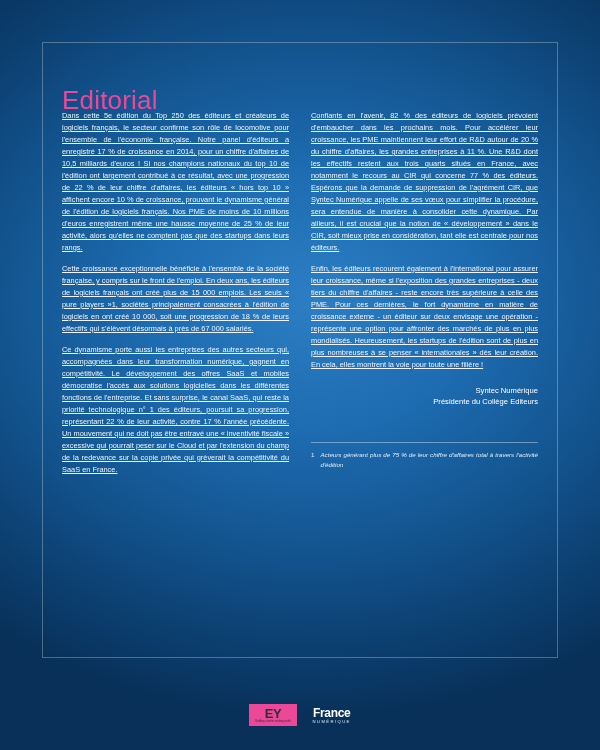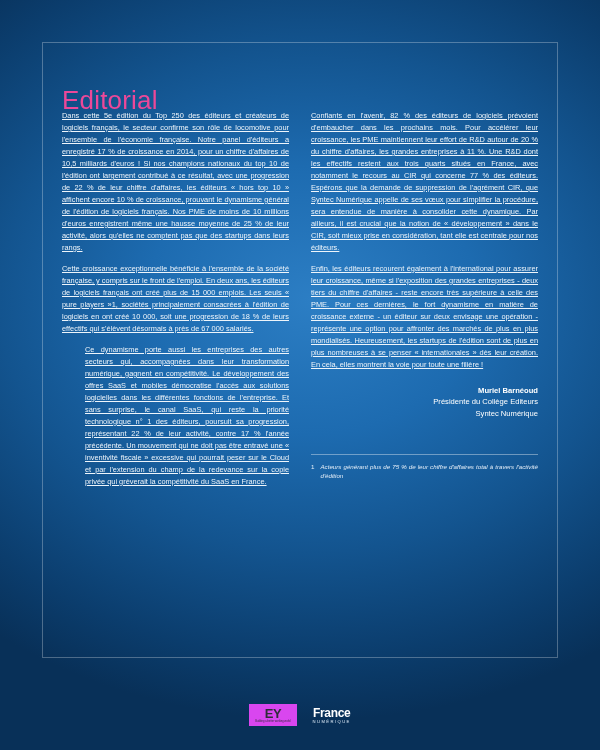--- a/index.html
+++ b/index.html
@@ -52,21 +52,20 @@
     font-size: 7.4px;
     line-height: 1.62;
     text-align: justify;
   }
   .col p {
     margin: 0 0 9px 0;
     text-decoration: underline;
   }
   .col p:last-child {
     margin-bottom: 0;
-    margin-left: 23px;
   }
   .signature {
     margin-top: 14px;
     text-align: right;
     line-height: 1.55;
     font-size: 7.6px;
     color: #ffffff;
   }
   .signature .name {
     font-weight: bold;
@@ -89,21 +88,21 @@
     position: absolute;
     left: 0;
     right: 0;
     bottom: 24px;
     display: flex;
     justify-content: center;
     align-items: center;
     gap: 16px;
   }
   .ey-logo {
-    background: #d946ef;
+    background: #ec4899;
     color: #2e2e38;
     font-weight: bold;
     font-size: 13px;
     padding: 3px 6px 2px 6px;
     line-height: 1;
     letter-spacing: -0.5px;
     display: inline-block;
     text-align: center;
   }
   .ey-logo .sub {
@@ -145,23 +144,22 @@
       <p>Dans cette 5e édition du Top 250 des éditeurs et créateurs de logiciels français, le secteur confirme son rôle de locomotive pour l'ensemble de l'économie française. Notre panel d'éditeurs a enregistré 17 % de croissance en 2014, pour un chiffre d'affaires de 10,5 milliards d'euros ! Si nos champions nationaux du top 10 de l'édition ont largement contribué à ce résultat, avec une progression de 22 % de leur chiffre d'affaires, les éditeurs « hors top 10 » affichent encore 10 % de croissance, prouvant le dynamisme général de l'édition de logiciels français. Nos PME de moins de 10 millions d'euros enregistrent même une hausse moyenne de 25 % de leur activité, alors qu'elles ne comptent pas que des startups dans leurs rangs.</p>
       <p>Cette croissance exceptionnelle bénéficie à l'ensemble de la société française, y compris sur le front de l'emploi. En deux ans, les éditeurs de logiciels français ont créé plus de 15 000 emplois. Les seuls « pure players »1, sociétés principalement consacrées à l'édition de logiciels en ont créé 10 000, soit une progression de 18 % de leurs effectifs qui s'élèvent désormais à près de 67 000 salariés.</p>
       <p>Ce dynamisme porte aussi les entreprises des autres secteurs qui, accompagnées dans leur transformation numérique, gagnent en compétitivité. Le développement des offres SaaS et mobiles démocratise l'accès aux solutions logicielles dans les différentes fonctions de l'entreprise. Et sans surprise, le canal SaaS, qui reste la priorité technologique n° 1 des éditeurs, poursuit sa progression, représentant 22 % de leur activité, contre 17 % l'année précédente. Un mouvement qui ne doit pas être entravé une « inventivité fiscale » excessive qui pourrait peser sur le Cloud et par l'extension du champ de la redevance sur la copie privée qui grèverait la compétitivité du SaaS en France.</p>
     </div>
 
     <div class="col">
       <p>Confiants en l'avenir, 82 % des éditeurs de logiciels prévoient d'embaucher dans les prochains mois. Pour accélérer leur croissance, les PME maintiennent leur effort de R&amp;D autour de 20 % du chiffre d'affaires, les grandes entreprises à 11 %. Une R&amp;D dont les effectifs restent aux trois quarts situés en France, avec notamment le recours au CIR qui concerne 77 % des éditeurs. Espérons que la demande de suppression de l'agrément CIR, que Syntec Numérique appelle de ses vœux pour simplifier la procédure, sera entendue de manière à consolider cette dynamique. Par ailleurs, il est crucial que la notion de « développement » dans le CIR, soit mieux prise en considération, tant elle est centrale pour nos éditeurs.</p>
       <p>Enfin, les éditeurs recourent également à l'international pour assurer leur croissance, même si l'exposition des grandes entreprises - deux tiers du chiffre d'affaires - reste encore très supérieure à celle des PME. Pour ces dernières, le fort dynamisme en matière de croissance externe - un éditeur sur deux envisage une opération - représente une option pour affronter des marchés de plus en plus mondialisés. Heureusement, les startups de l'édition sont de plus en plus nombreuses à se penser « internationales » dès leur création. En cela, elles montrent la voie pour toute une filière !</p>
 
       <div class="signature">
-        <div class="name">Muriel Barnéoud</div>
+        <div>Syntec Numérique</div>
         <div>Présidente du Collège Editeurs</div>
-        <div>Syntec Numérique</div>
       </div>
 
       <div class="footnote-wrap">
         <span class="footnote-num">1</span>
         <span>Acteurs générant plus de 75 % de leur chiffre d'affaires total à travers l'activité d'édition</span>
       </div>
     </div>
 
   </div>
 

